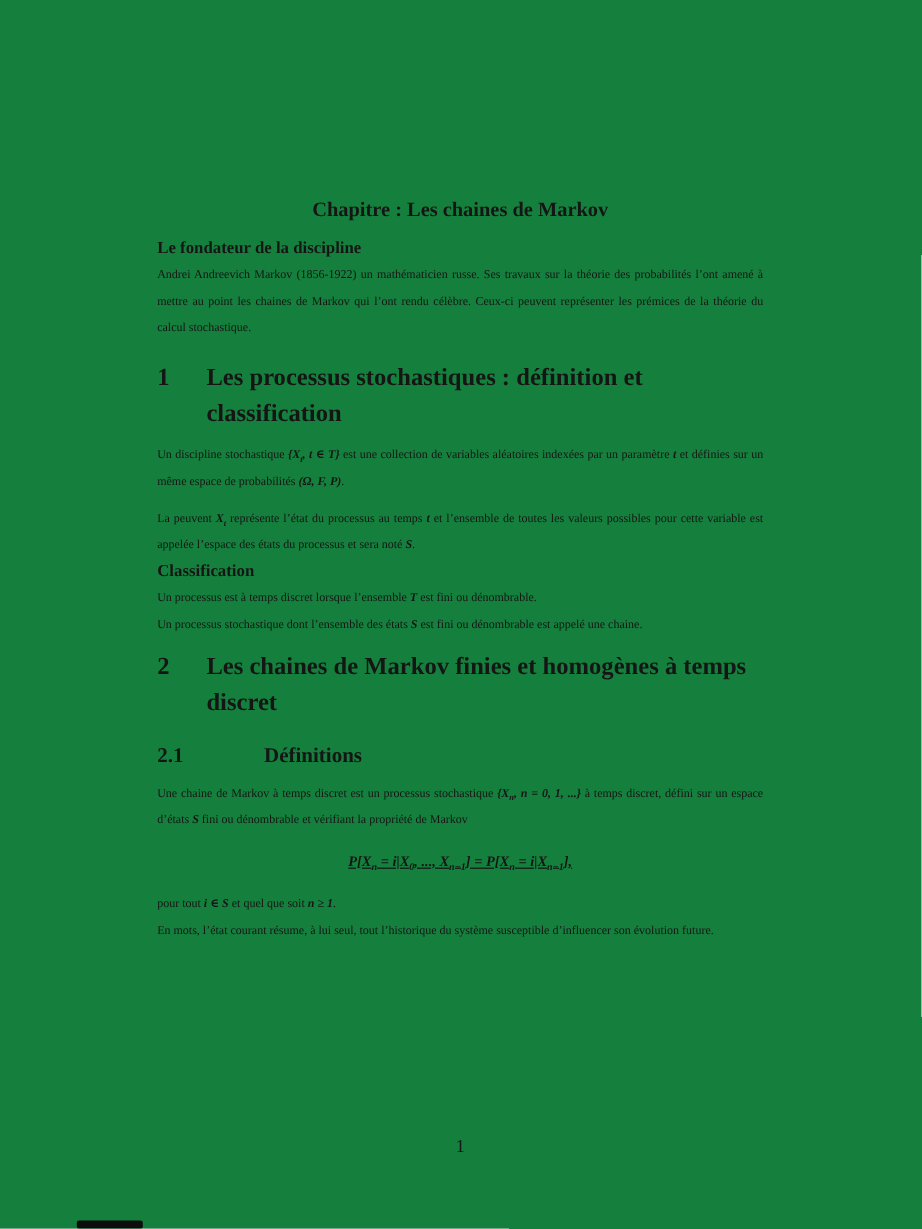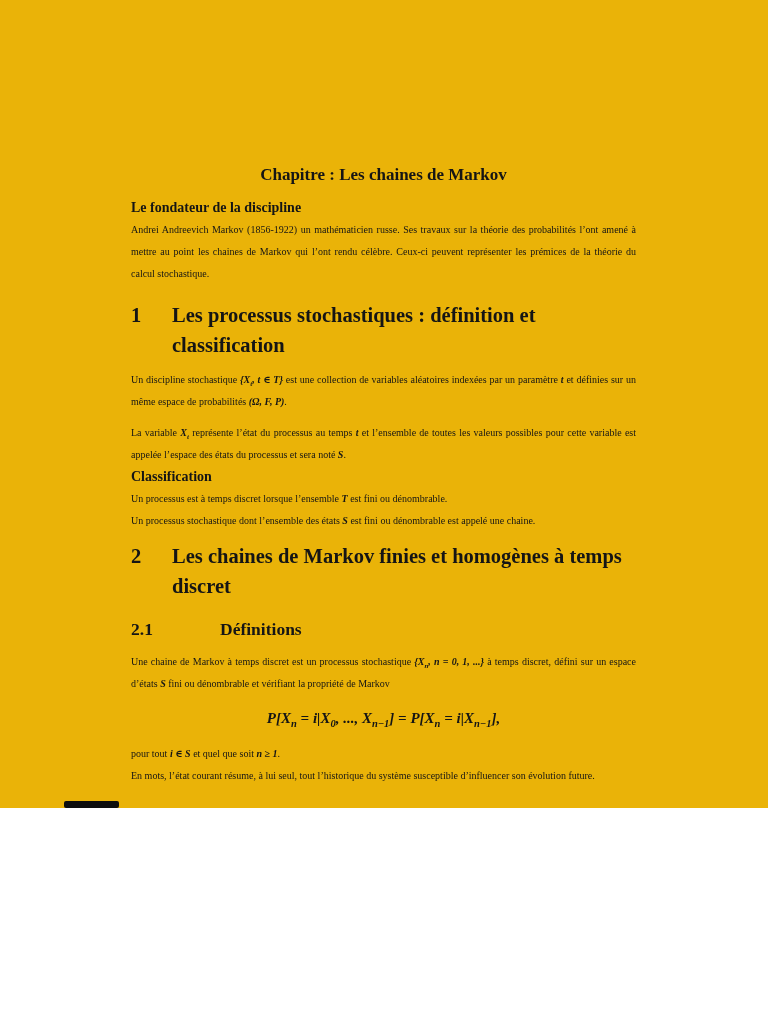--- a/index.html
+++ b/index.html
@@ -1,22 +1,22 @@
 <!DOCTYPE html>
 <html><head>
 <meta charset="utf-8">
 <title>Document</title>
 <style>
   * { box-sizing: border-box; }
   html, body { margin: 0; padding: 0; background: #ffffff; }
   .page {
     position: relative;
     width: 768px;
-    height: 808px;
-    background: #eab308;
+    height: 1024px;
+    background: #15803d;
     overflow: hidden;
     font-family: "Liberation Serif", "DejaVu Serif", serif;
     color: #151515;
   }
   .doc-title {
     position: absolute;
     top: 165px;
     left: 131px;
     width: 505px;
     margin: 0;
@@ -59,22 +59,23 @@
     font-weight: bold;
     line-height: 24px;
     gap: 48px;
   }
   .subsec-heading .sec-num { width: 41px; flex: none; }
   .m { font-weight: bold; font-style: italic; }
   sub { font-size: 70%; line-height: 0; }
   .equation {
     margin: 12px 0 14px 0;
     text-align: center;
-    font-size: 15px;
+    font-size: 12px;
     line-height: 22px;
+    text-decoration: underline;
   }
   .page-number {
     position: absolute;
     top: 948px;
     left: 131px;
     width: 505px;
     text-align: center;
     font-size: 15px;
   }
   .bottom-bar {
@@ -100,21 +101,21 @@
     <p class="body">Andrei Andreevich Markov (1856-1922) un mathématicien russe. Ses travaux sur la théorie des probabilités l’ont amené à mettre au point les chaines de Markov qui l’ont rendu célèbre. Ceux-ci peuvent représenter les prémices de la théorie du calcul stochastique.</p>
 
     <div class="sec-heading">
         <span class="sec-num">1</span>
         <span class="sec-title">Les processus stochastiques : définition et classification</span>
       </div>
 
 
     <p class="body"><span>Un discipline stochastique </span><span class="m"><span>{X</span><sub>t</sub><span>, t ∈ T}</span></span><span> est une collection de variables aléatoires indexées par un paramètre </span><span class="m">t</span><span> et définies sur un même espace de probabilités </span><span class="m">(Ω, F, P)</span><span>.</span></p>
 
-    <p class="body gap-top"><span>La variable </span><span class="m"><span>X</span><sub>t</sub></span><span> représente l’état du processus au temps </span><span class="m">t</span><span> et l’ensemble de toutes les valeurs possibles pour cette variable est appelée l’espace des états du processus et sera noté </span><span class="m">S</span><span>.</span></p>
+    <p class="body gap-top"><span>La peuvent </span><span class="m"><span>X</span><sub>t</sub></span><span> représente l’état du processus au temps </span><span class="m">t</span><span> et l’ensemble de toutes les valeurs possibles pour cette variable est appelée l’espace des états du processus et sera noté </span><span class="m">S</span><span>.</span></p>
 
     <p class="bold-head">Classification</p>
 
     <p class="body"><span>Un processus est à temps discret lorsque l’ensemble </span><span class="m">T</span><span> est fini ou dénombrable.</span></p>
 
     <p class="body"><span>Un processus stochastique dont l’ensemble des états </span><span class="m">S</span><span> est fini ou dénombrable est appelé une chaine.</span></p>
 
     <div class="sec-heading sec2-spacing">
         <span class="sec-num">2</span>
         <span class="sec-title">Les chaines de Markov finies et homogènes à temps discret</span>

